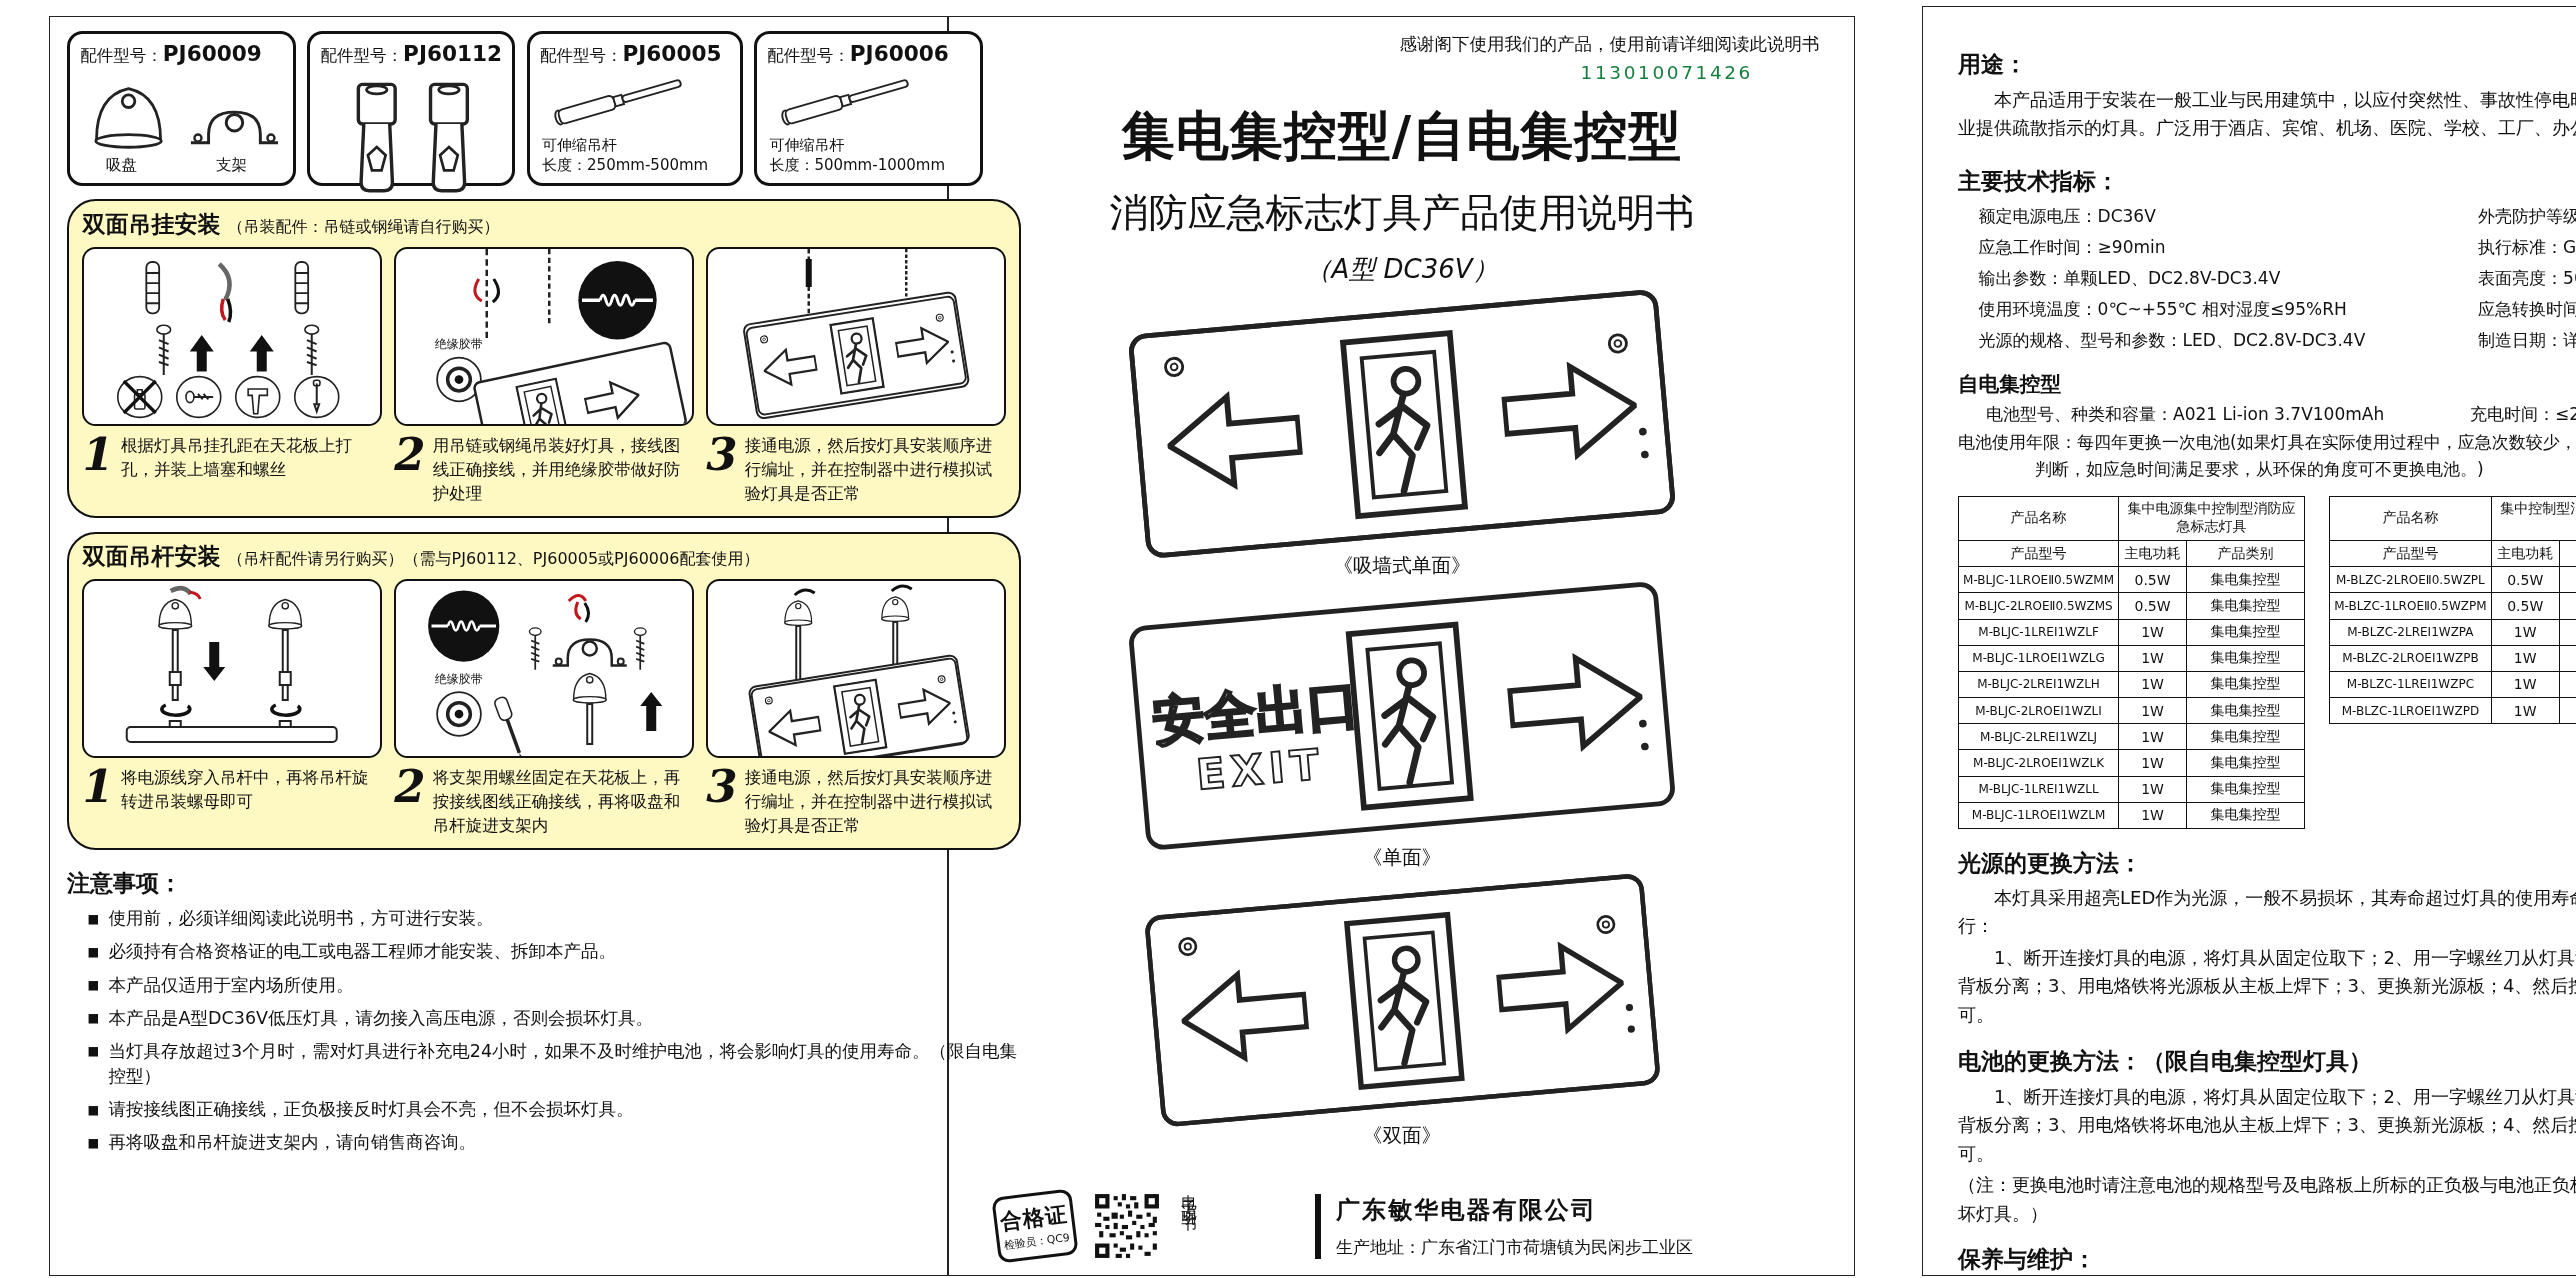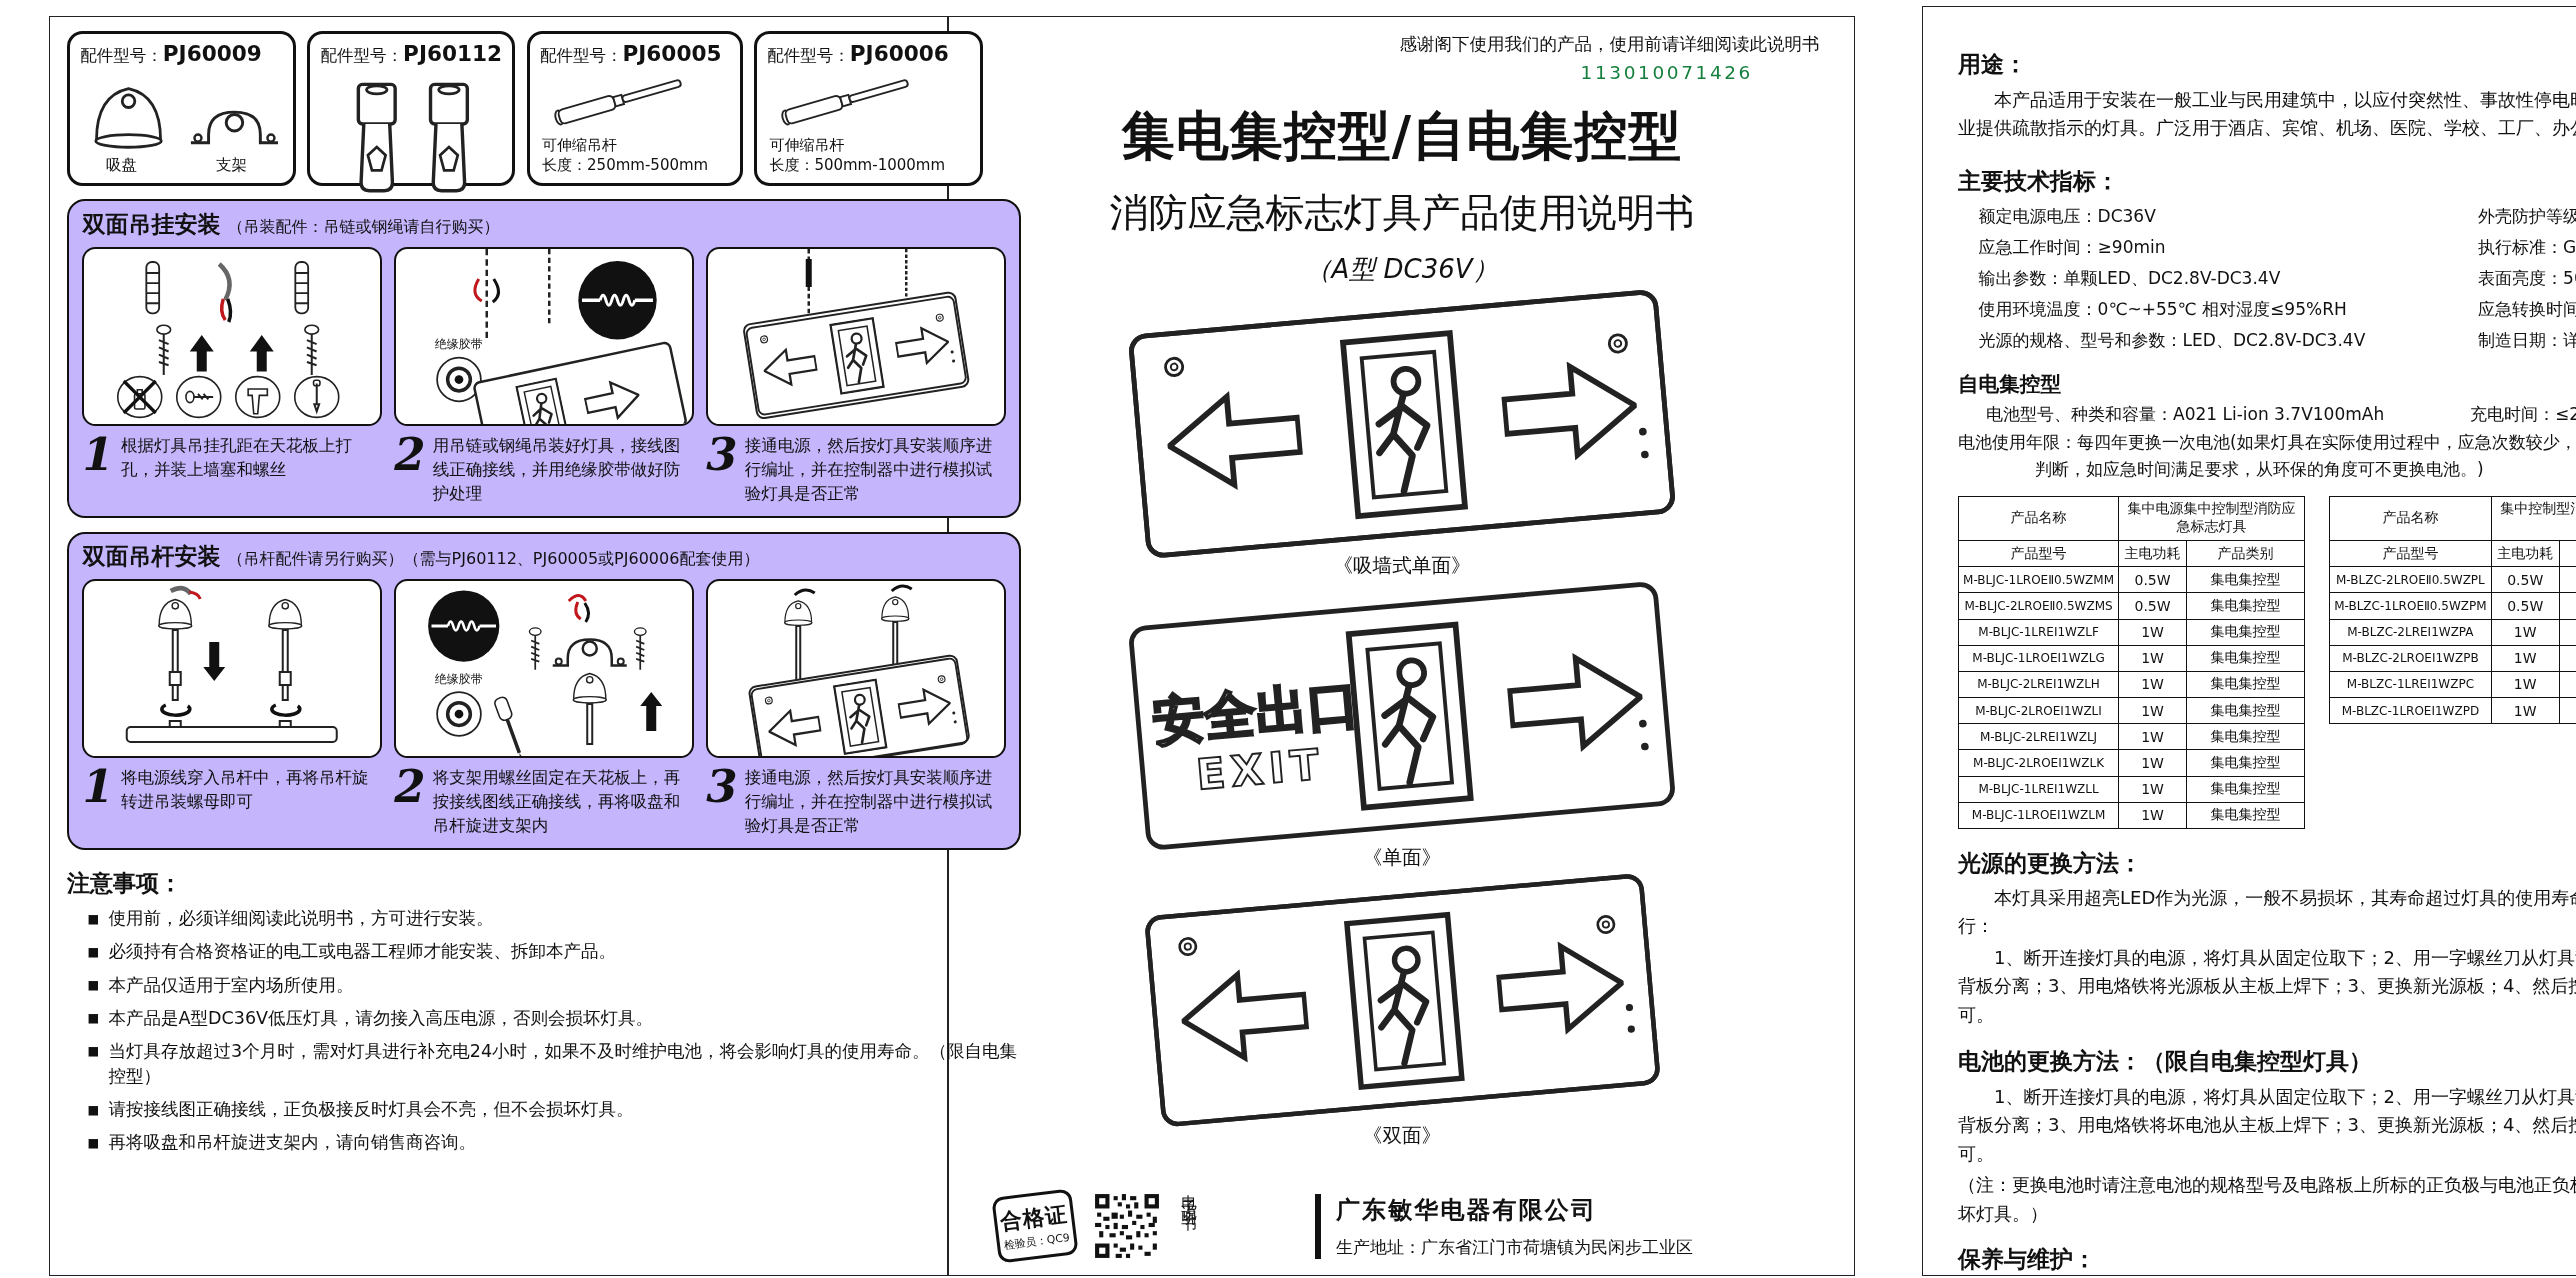--- a/index.html
+++ b/index.html
@@ -21,21 +21,21 @@
   
   .acc-row{display:flex;gap:11.3px;}
   .acc{border:3.1px solid #111;border-radius:15.5px;height:155px;padding:7.2px 10.3px;position:relative;background:#fff;}
   .acc-head{font-size:16.5px;white-space:nowrap;}
   .acc-model{font-size:21.6px;font-weight:bold;}
   .acc-art{position:absolute;left:0;right:0;top:31px;bottom:5.2px;}
   .acc-cap{position:absolute;bottom:7.2px;font-size:15.5px;}
   .acc-desc{position:absolute;left:12.4px;bottom:28px;font-size:15px;}
   .acc-len{position:absolute;left:12.4px;bottom:8.2px;font-size:15px;}
 
-  .sec{border:2.6px solid #111;border-radius:18px;padding:7.2px 13.4px 10.3px;margin-top:13.4px;background:#c4b5fd;}
+  .sec{border:2.6px solid #111;border-radius:29px;padding:7.2px 13.4px 10.3px;margin-top:13.4px;background:#fef9c3;}
   .sec-head{display:flex;align-items:baseline;gap:7.2px;white-space:nowrap;}
   .sec-title{font-size:23px;font-weight:bold;}
   .sec-note{font-size:16px;}
   .panel-row{display:flex;gap:12.4px;margin-top:7.2px;}
   .panel{flex:1;height:179px;border:2.6px solid #111;border-radius:13.4px;position:relative;overflow:hidden;background:#fff;}
   .panel svg{position:absolute;inset:0;width:100%;height:100%;}
   .steps-row{display:flex;gap:12.4px;margin-top:6.2px;}
   .step{flex:1;display:flex;gap:7.2px;}
   .stepnum{font-family:"DejaVu Serif","Liberation Serif",serif;font-style:italic;font-weight:bold;font-size:45px;line-height:1;}
   .steptext{font-size:16.5px;line-height:1.45;padding-top:2.1px;}

